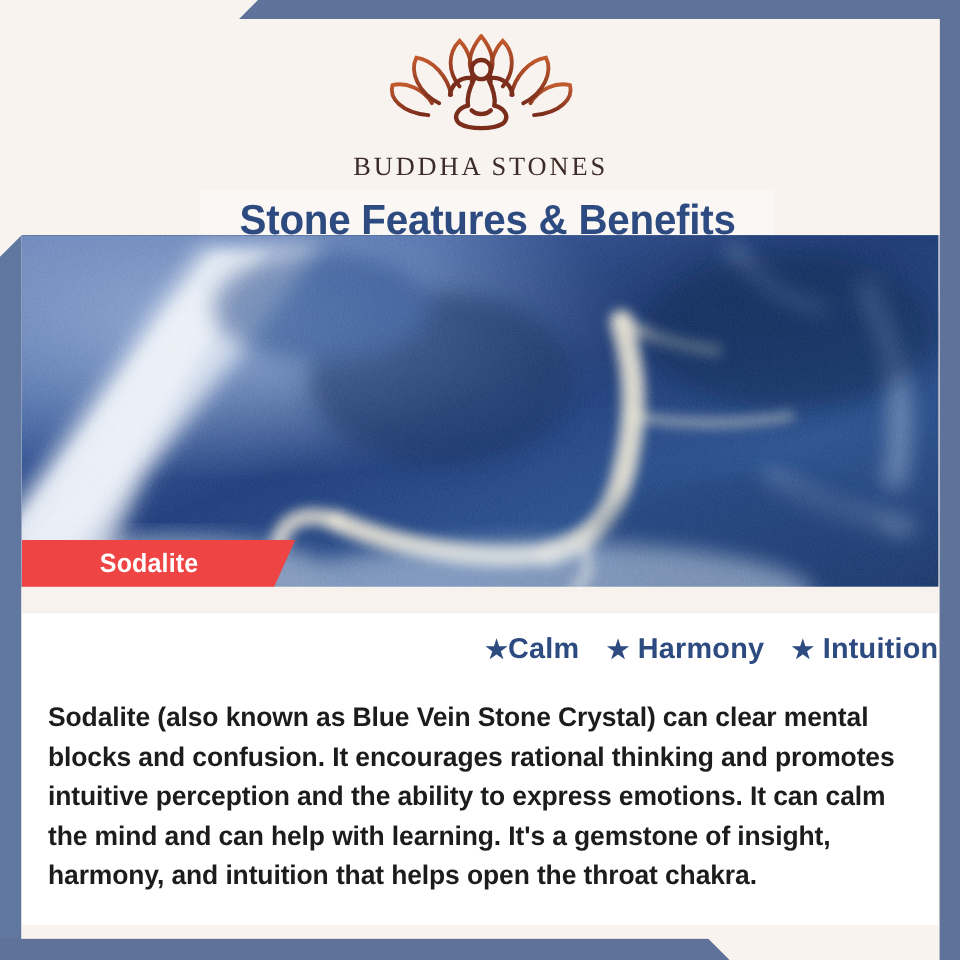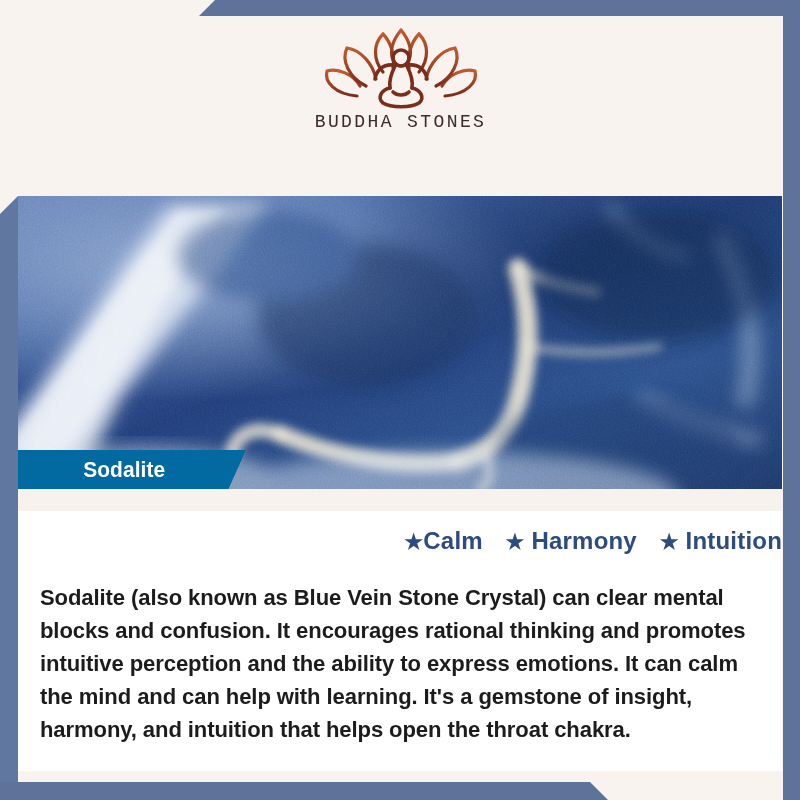--- a/index.html
+++ b/index.html
@@ -43,23 +43,23 @@
     position:absolute; top:16px; left:18px; right:17px; height:180px;
     background:#f8f3ef;
   }
 
   .logo-wrap{
     position:absolute; top:8px; left:0; right:0;
     display:flex; flex-direction:column; align-items:center;
   }
   .logo-mark{ width:176px; height:86px; }
   .logo-text{
-    margin-top:2px;
-    font-family:Liberation Mono, monospace;
-    font-size:18px;
+    margin-top:16px;
+    font-family:Liberation Serif, serif;
+    font-size:22px;
     letter-spacing:2.4px;
     color:#3c2b26;
     font-weight:400;
   }
 
   
   .title-banner{
     position:absolute; top:142px; left:149px; width:478px; height:52px;
     background:#fbf7f4;
     display:flex; align-items:center; justify-content:center;
@@ -79,21 +79,21 @@
     position:absolute; top:196px; left:18px; width:764px; height:293px;
     overflow:hidden;
     background:#24437f;
   }
   .photo svg{ display:block; width:100%; height:100%; }
 
   
   .name-banner{
     position:absolute; left:18px; top:450px;
     width:228px; height:40px;
-    background:#0369a1;
+    background:#ef4444;
     clip-path: polygon(0 0, 228px 0, 210px 40px, 0 40px);
     display:flex; align-items:center;
   }
   .name-text{
     margin-left:63px;
     color:#ffffff;
     font-family:"Liberation Sans Narrow","Liberation Sans", sans-serif;
     font-weight:bold;
     font-size:22px;
     letter-spacing:0.1px;
@@ -183,20 +183,23 @@
           <path d="M94 42 C98 50 100 58 99 64"></path>
 
           <path d="M77 64 C68 66 64 74 70 79 C78 84 98 84 106 79 C112 74 108 66 99 64"></path>
 
           <path d="M80 68 C84 72 92 72 96 68"></path>
         </g>
       </svg>
       <div class="logo-text">BUDDHA STONES</div>
     </div>
 
+    <div class="title-banner">
+      <div class="title-text">Stone Features &amp; Benefits</div>
+    </div>
   </div>
 
   <div class="photo">
     <svg viewBox="0 0 764 293" preserveAspectRatio="none">
       <defs>
         <linearGradient id="base" x1="0" y1="0" x2="1" y2="1">
           <stop offset="0%" stop-color="#5f79b4"></stop>
           <stop offset="22%" stop-color="#3f5fa0"></stop>
           <stop offset="48%" stop-color="#1e3b78"></stop>
           <stop offset="72%" stop-color="#2a4f8c"></stop>

